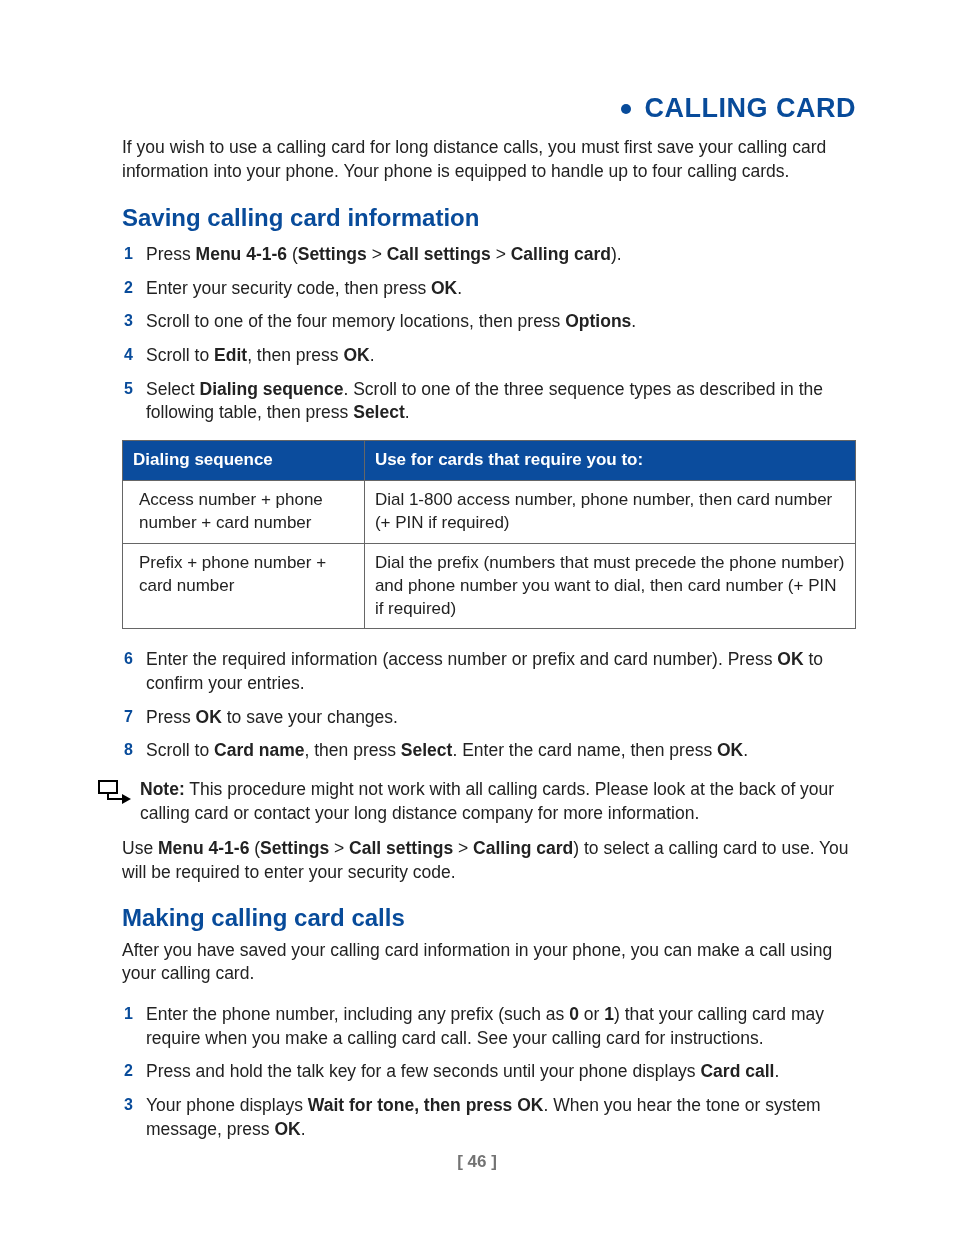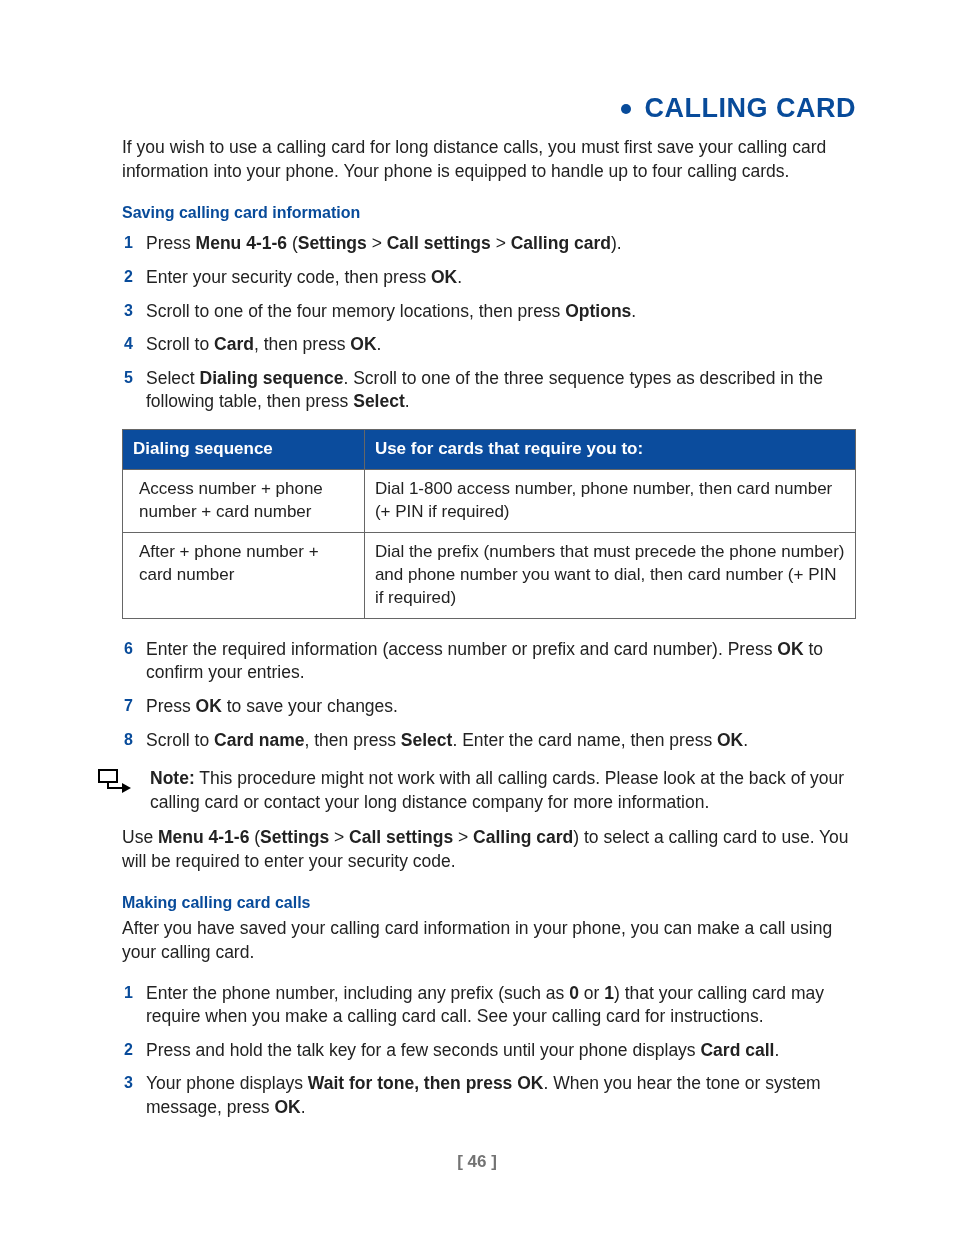--- a/index.html
+++ b/index.html
@@ -19,21 +19,21 @@
     font-weight:700;
     letter-spacing:.5px;
   }
   .bullet-row{display:flex;align-items:center;gap:14px;}
   .top-bullet{
     width:10px;height:10px;border-radius:50%;
     background:#084b9a;flex:none;margin-bottom:4px;
   }
   h2{
     margin:18px 0 4px 0;
-    font-size:16px;
+    font-size:24px;
     font-weight:700;
   }
   p{margin:4px 0 12px 0;}
   .body-indent{margin-left:24px;justify-content:flex-end;}
   .b{font-weight:700;margin-top:16px;}
   ol{margin:0 0 10px 0;padding:0;list-style:none;}
   ol>li{
     position:relative;
     padding:5px 0 5px 22px;
     margin-left:2px;
@@ -52,21 +52,21 @@
     text-align:left;font-weight:700;
     padding:8px 10px;border:1px solid #666;
     font-size:17px;
   }
   td{
     border:1px solid #666;
     padding:8px 10px;vertical-align:top;
     font-size:17px;
   }
   td.col1{width:33%;padding-left:16px;}
-  .note-wrap{display:flex;gap:18px;margin:6px 0 12px 0;align-items:flex-start;}
+  .note-wrap{display:flex;gap:8px;margin:6px 0 12px 0;align-items:flex-start;}
   .note-wrap svg{flex:none;margin-top:2px;}
   .page-num{
     position:absolute;left:0;right:0;bottom:34px;
     text-align:center;color:#737373;font-weight:600;font-size:17px;
   }
   .rel{position:relative;width:100%;height:100%;}
 </style>
 </head>
 <body>
 <div class="rel">
@@ -83,39 +83,39 @@
   <li><span class="num">1</span>
     <span>Press </span><span class="b">Menu 4-1-6</span><span> (</span><span class="b">Settings</span><span> &gt; </span><span class="b">Call settings</span><span> &gt; </span><span class="b">Calling card</span><span>).</span>
   </li>
   <li><span class="num">2</span>
     <span>Enter your security code, then press </span><span class="b">OK</span><span>.</span>
   </li>
   <li><span class="num">3</span>
     <span>Scroll to one of the four memory locations, then press </span><span class="b">Options</span><span>.</span>
   </li>
   <li><span class="num">4</span>
-    <span>Scroll to </span><span class="b">Card</span><span>, then press </span><span class="b">OK</span><span>.</span>
+    <span>Scroll to </span><span class="b">Edit</span><span>, then press </span><span class="b">OK</span><span>.</span>
   </li>
   <li><span class="num">5</span>
     <span>Select </span><span class="b">Dialing sequence</span><span>. Scroll to one of the three sequence types as described in the following table, then press </span><span class="b">Select</span><span>.</span>
   </li>
 </ol>
 
 <table class="body-indent" style="width:calc(100% - 24px)">
   <tbody>
         <tr>
     <th>Dialing sequence</th>
     <th>Use for cards that require you to:</th>
   </tr>
   <tr>
     <td class="col1">Access number + phone number + card number</td>
     <td>Dial 1-800 access number, phone number, then card number (+ PIN if required)</td>
   </tr>
   <tr>
-    <td class="col1">After + phone number + card number</td>
+    <td class="col1">Prefix + phone number + card number</td>
     <td>Dial the prefix (numbers that must precede the phone number) and phone number you want to dial, then card number (+ PIN if required)</td>
   </tr>
 </tbody>
     </table>
 
 <ol class="body-indent">
   <li><span class="num">6</span>
     <span>Enter the required information (access number or prefix and card number). Press </span><span class="b">OK</span><span> to confirm your entries.</span>
   </li>
   <li><span class="num">7</span>

